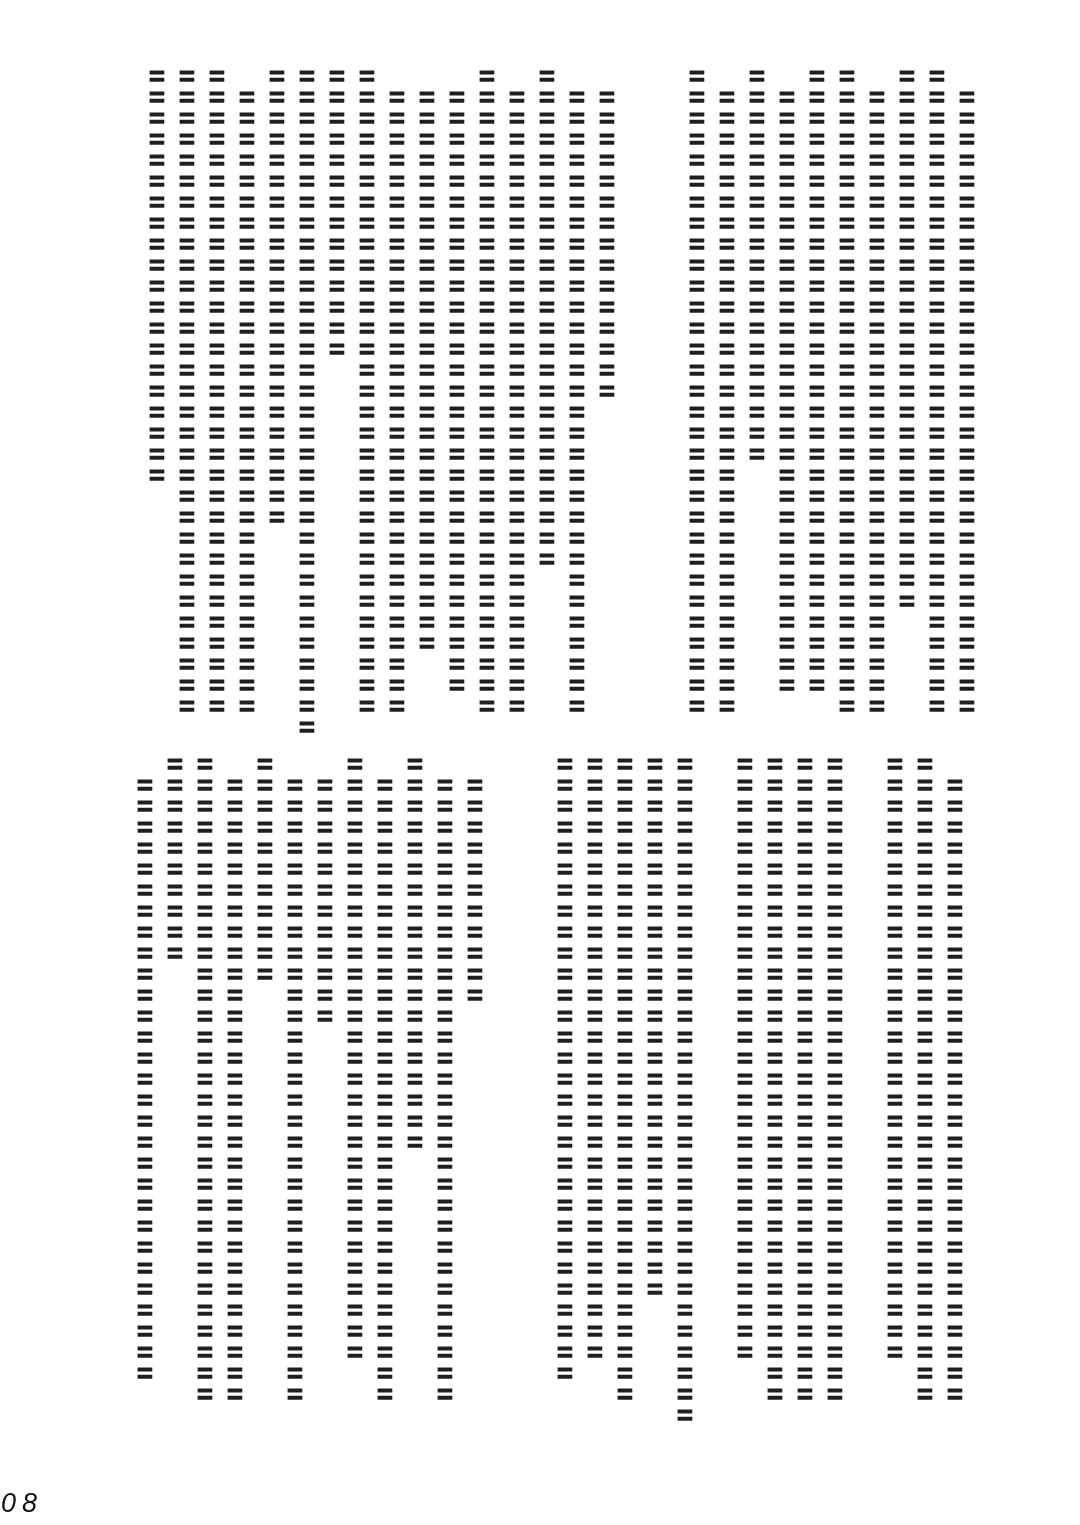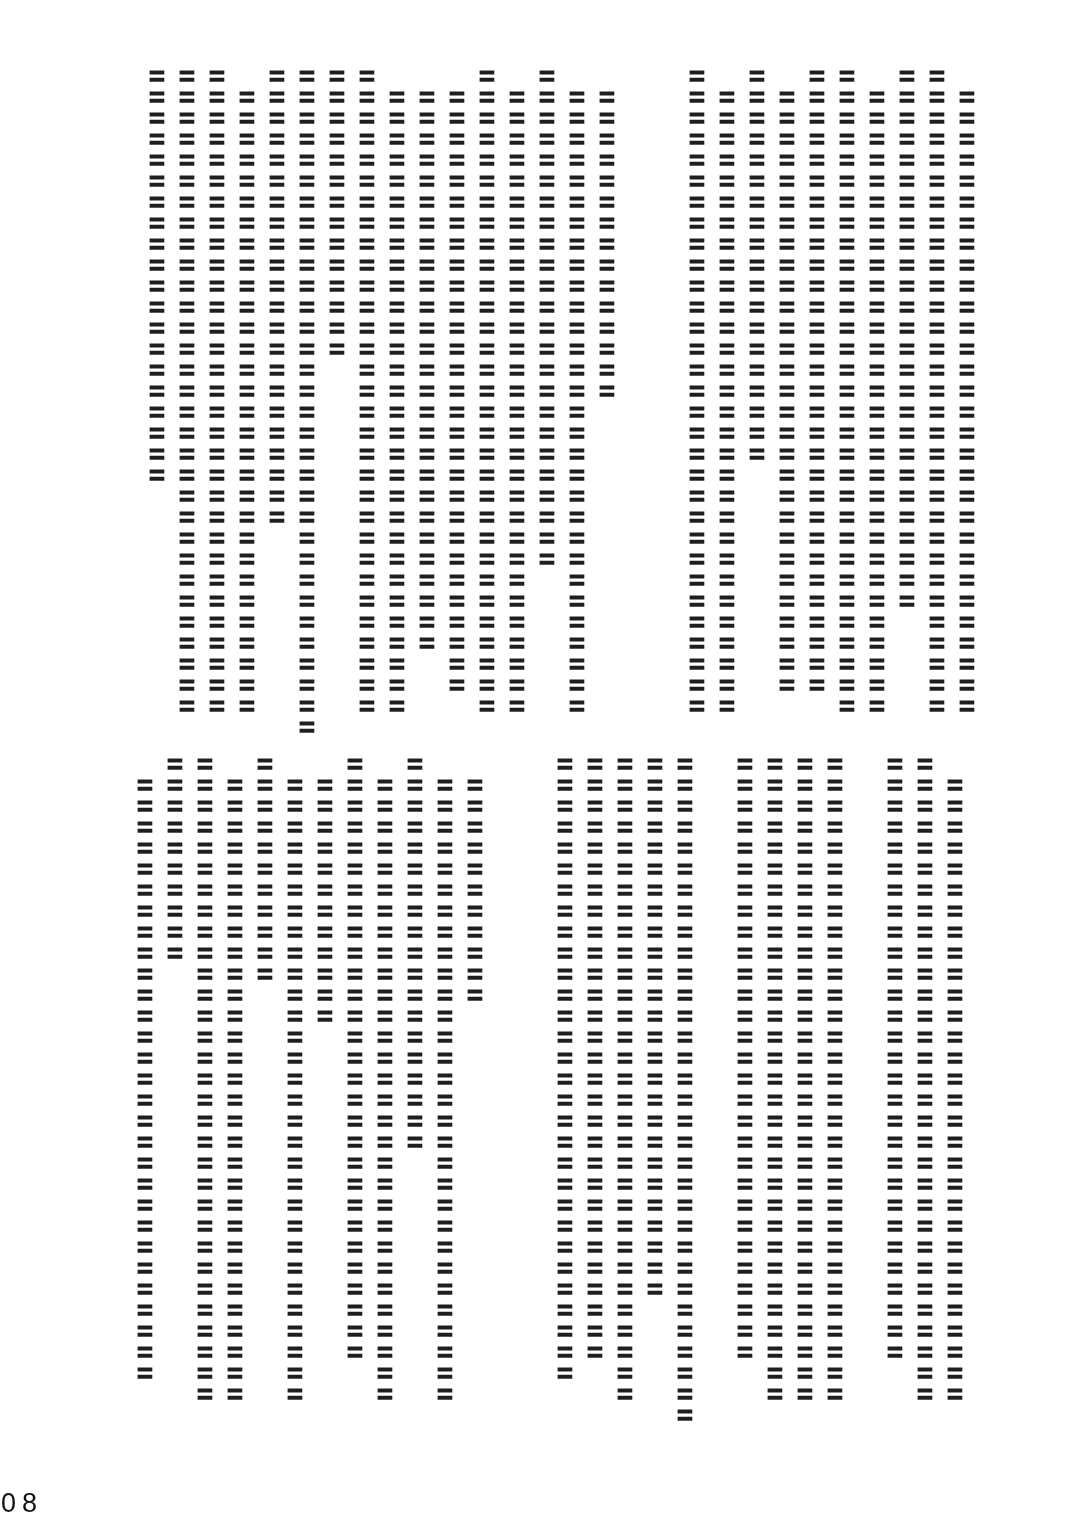--- a/index.html
+++ b/index.html
@@ -27,20 +27,21 @@
   .vblock-top    { top: 57px;  right: 98px;  height: 674px; }
   .vblock-bottom { top: 745px; right: 110px; height: 720px; }
   .page-num {
     position: absolute;
     left: 1px;
     top: 1488px;
     font-family: "Liberation Sans", sans-serif;
     font-size: 27px;
     letter-spacing: 6px;
     color: #111111;
+    font-style: italic;
   }
 </style>
 </head>
 <body>
 
 <div class="page">
 
   <div class="vblock vblock-top">
       <div class="line">　〓〓〓〓〓〓〓〓〓〓〓〓〓〓〓〓〓〓〓〓〓〓〓〓〓〓〓〓〓〓</div>
       <div class="line">〓〓〓〓〓〓〓〓〓〓〓〓〓〓〓〓〓〓〓〓〓〓〓〓〓〓〓〓〓〓〓</div>

